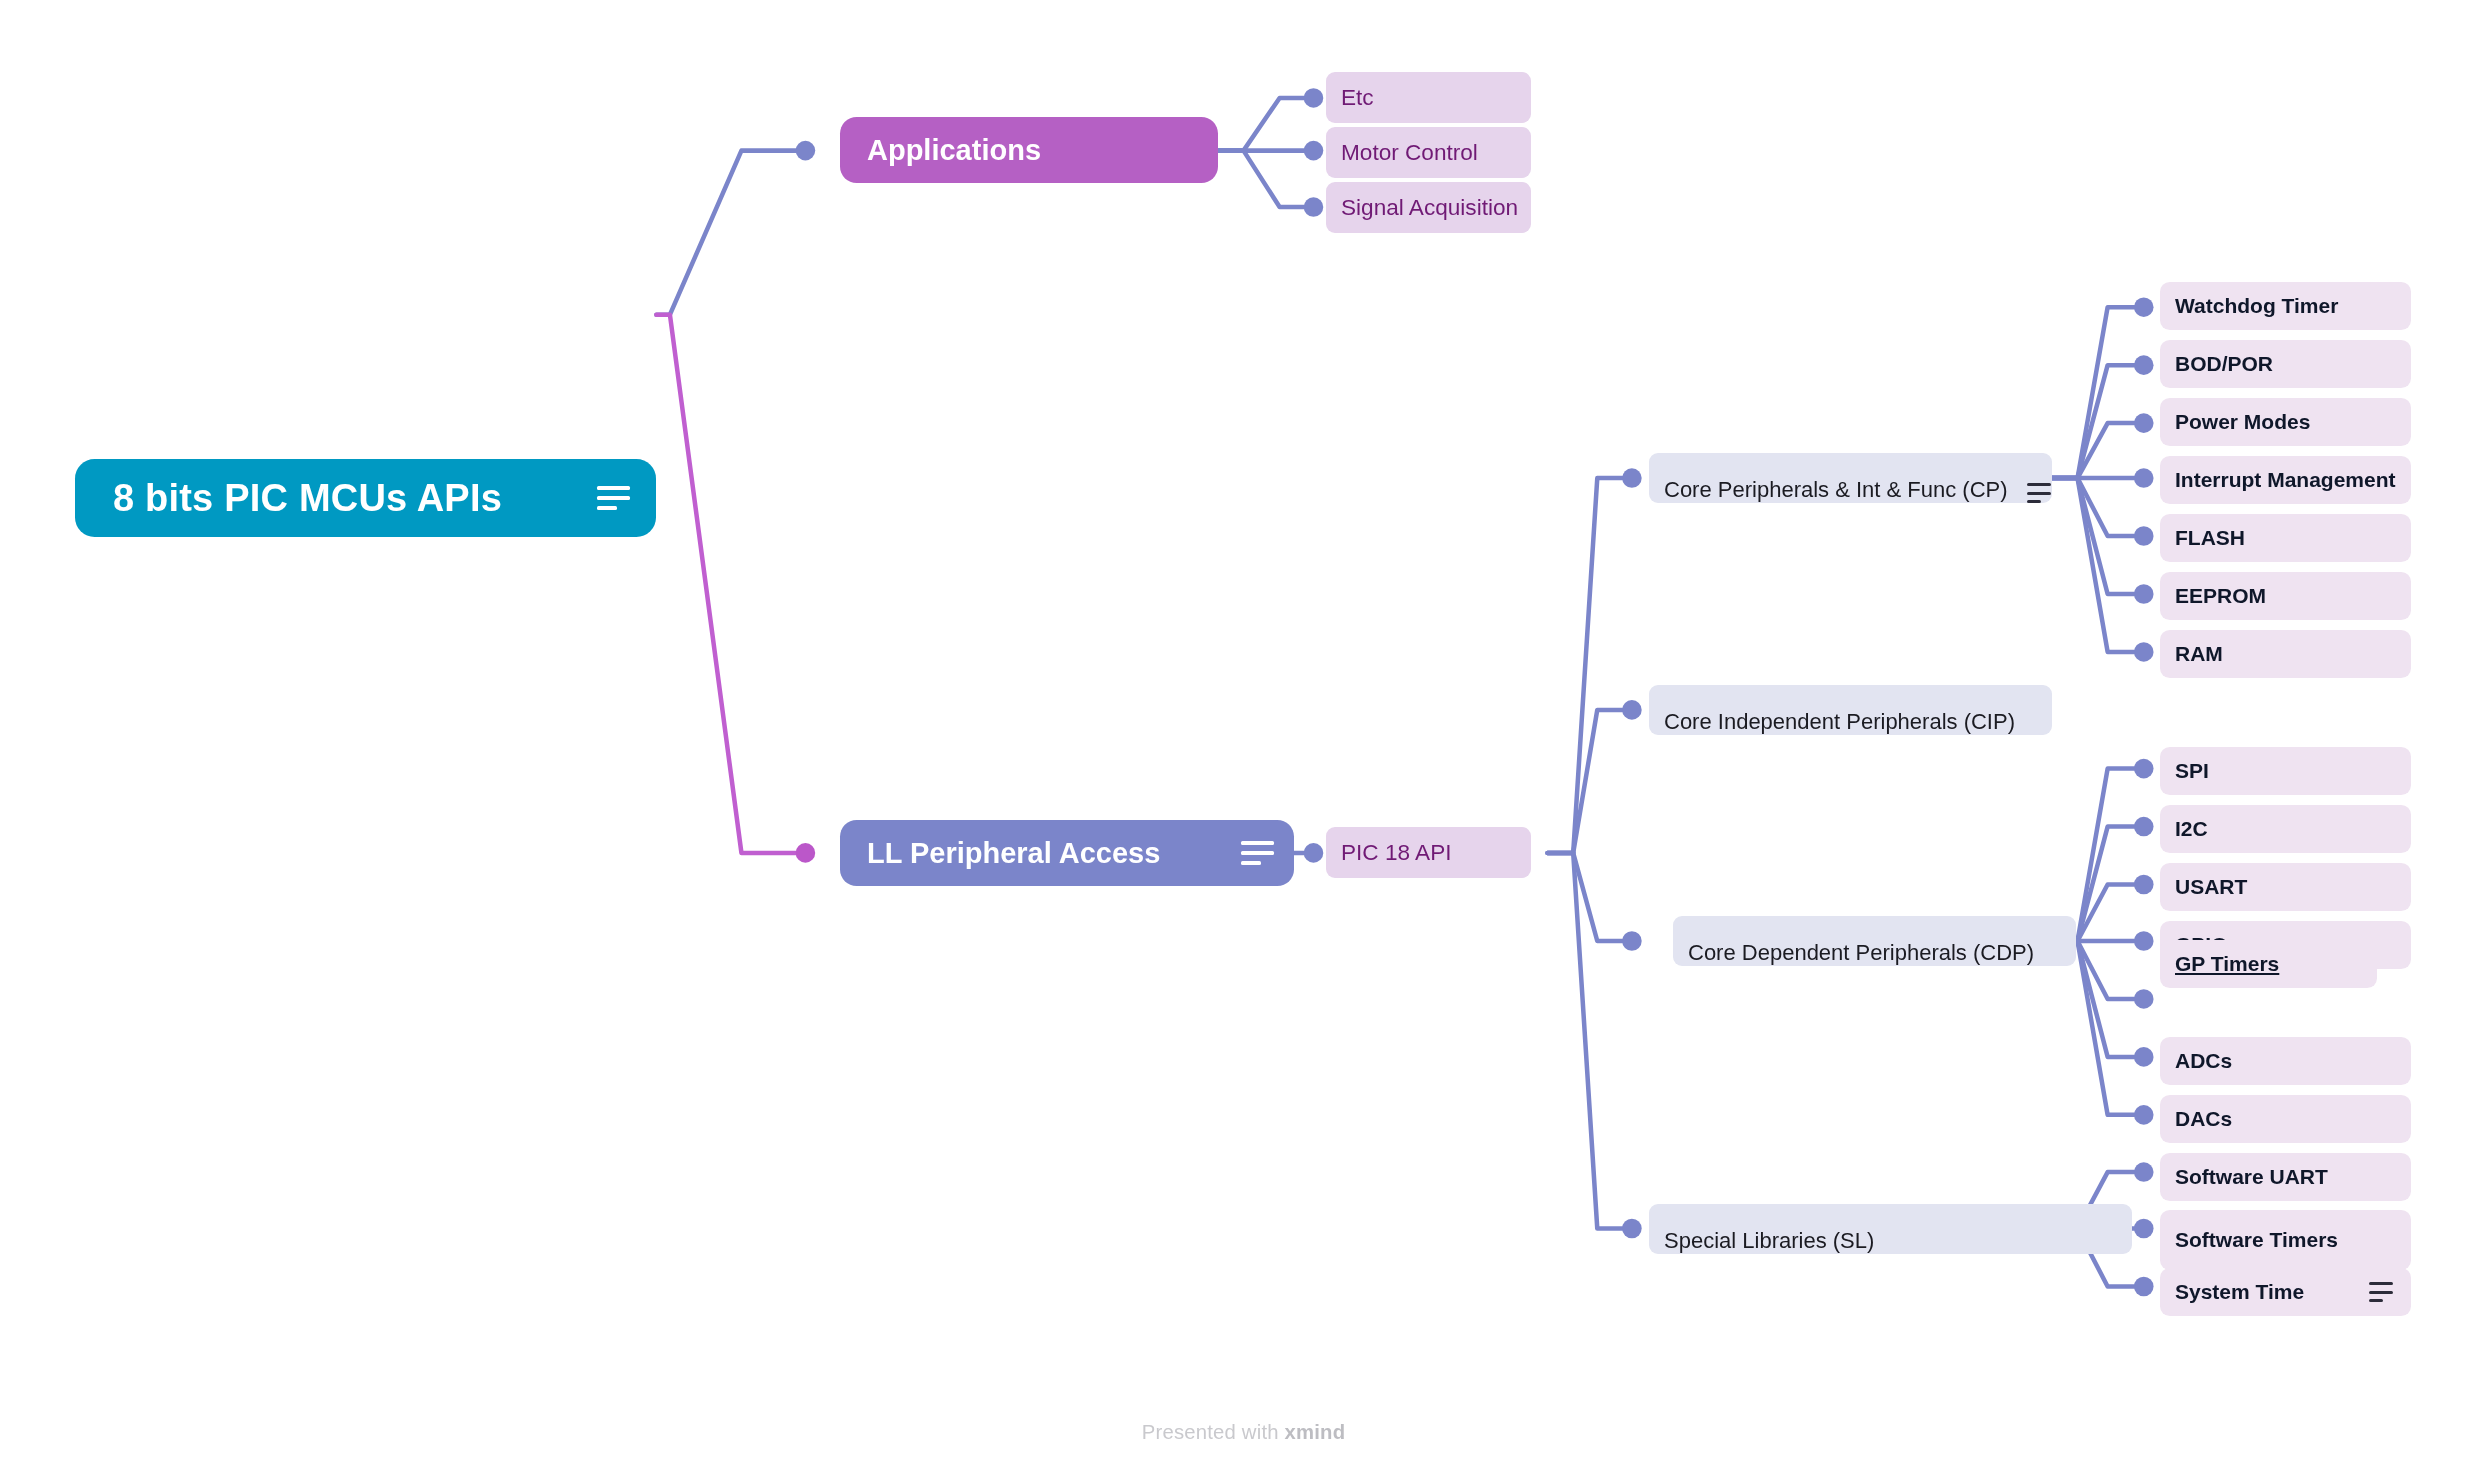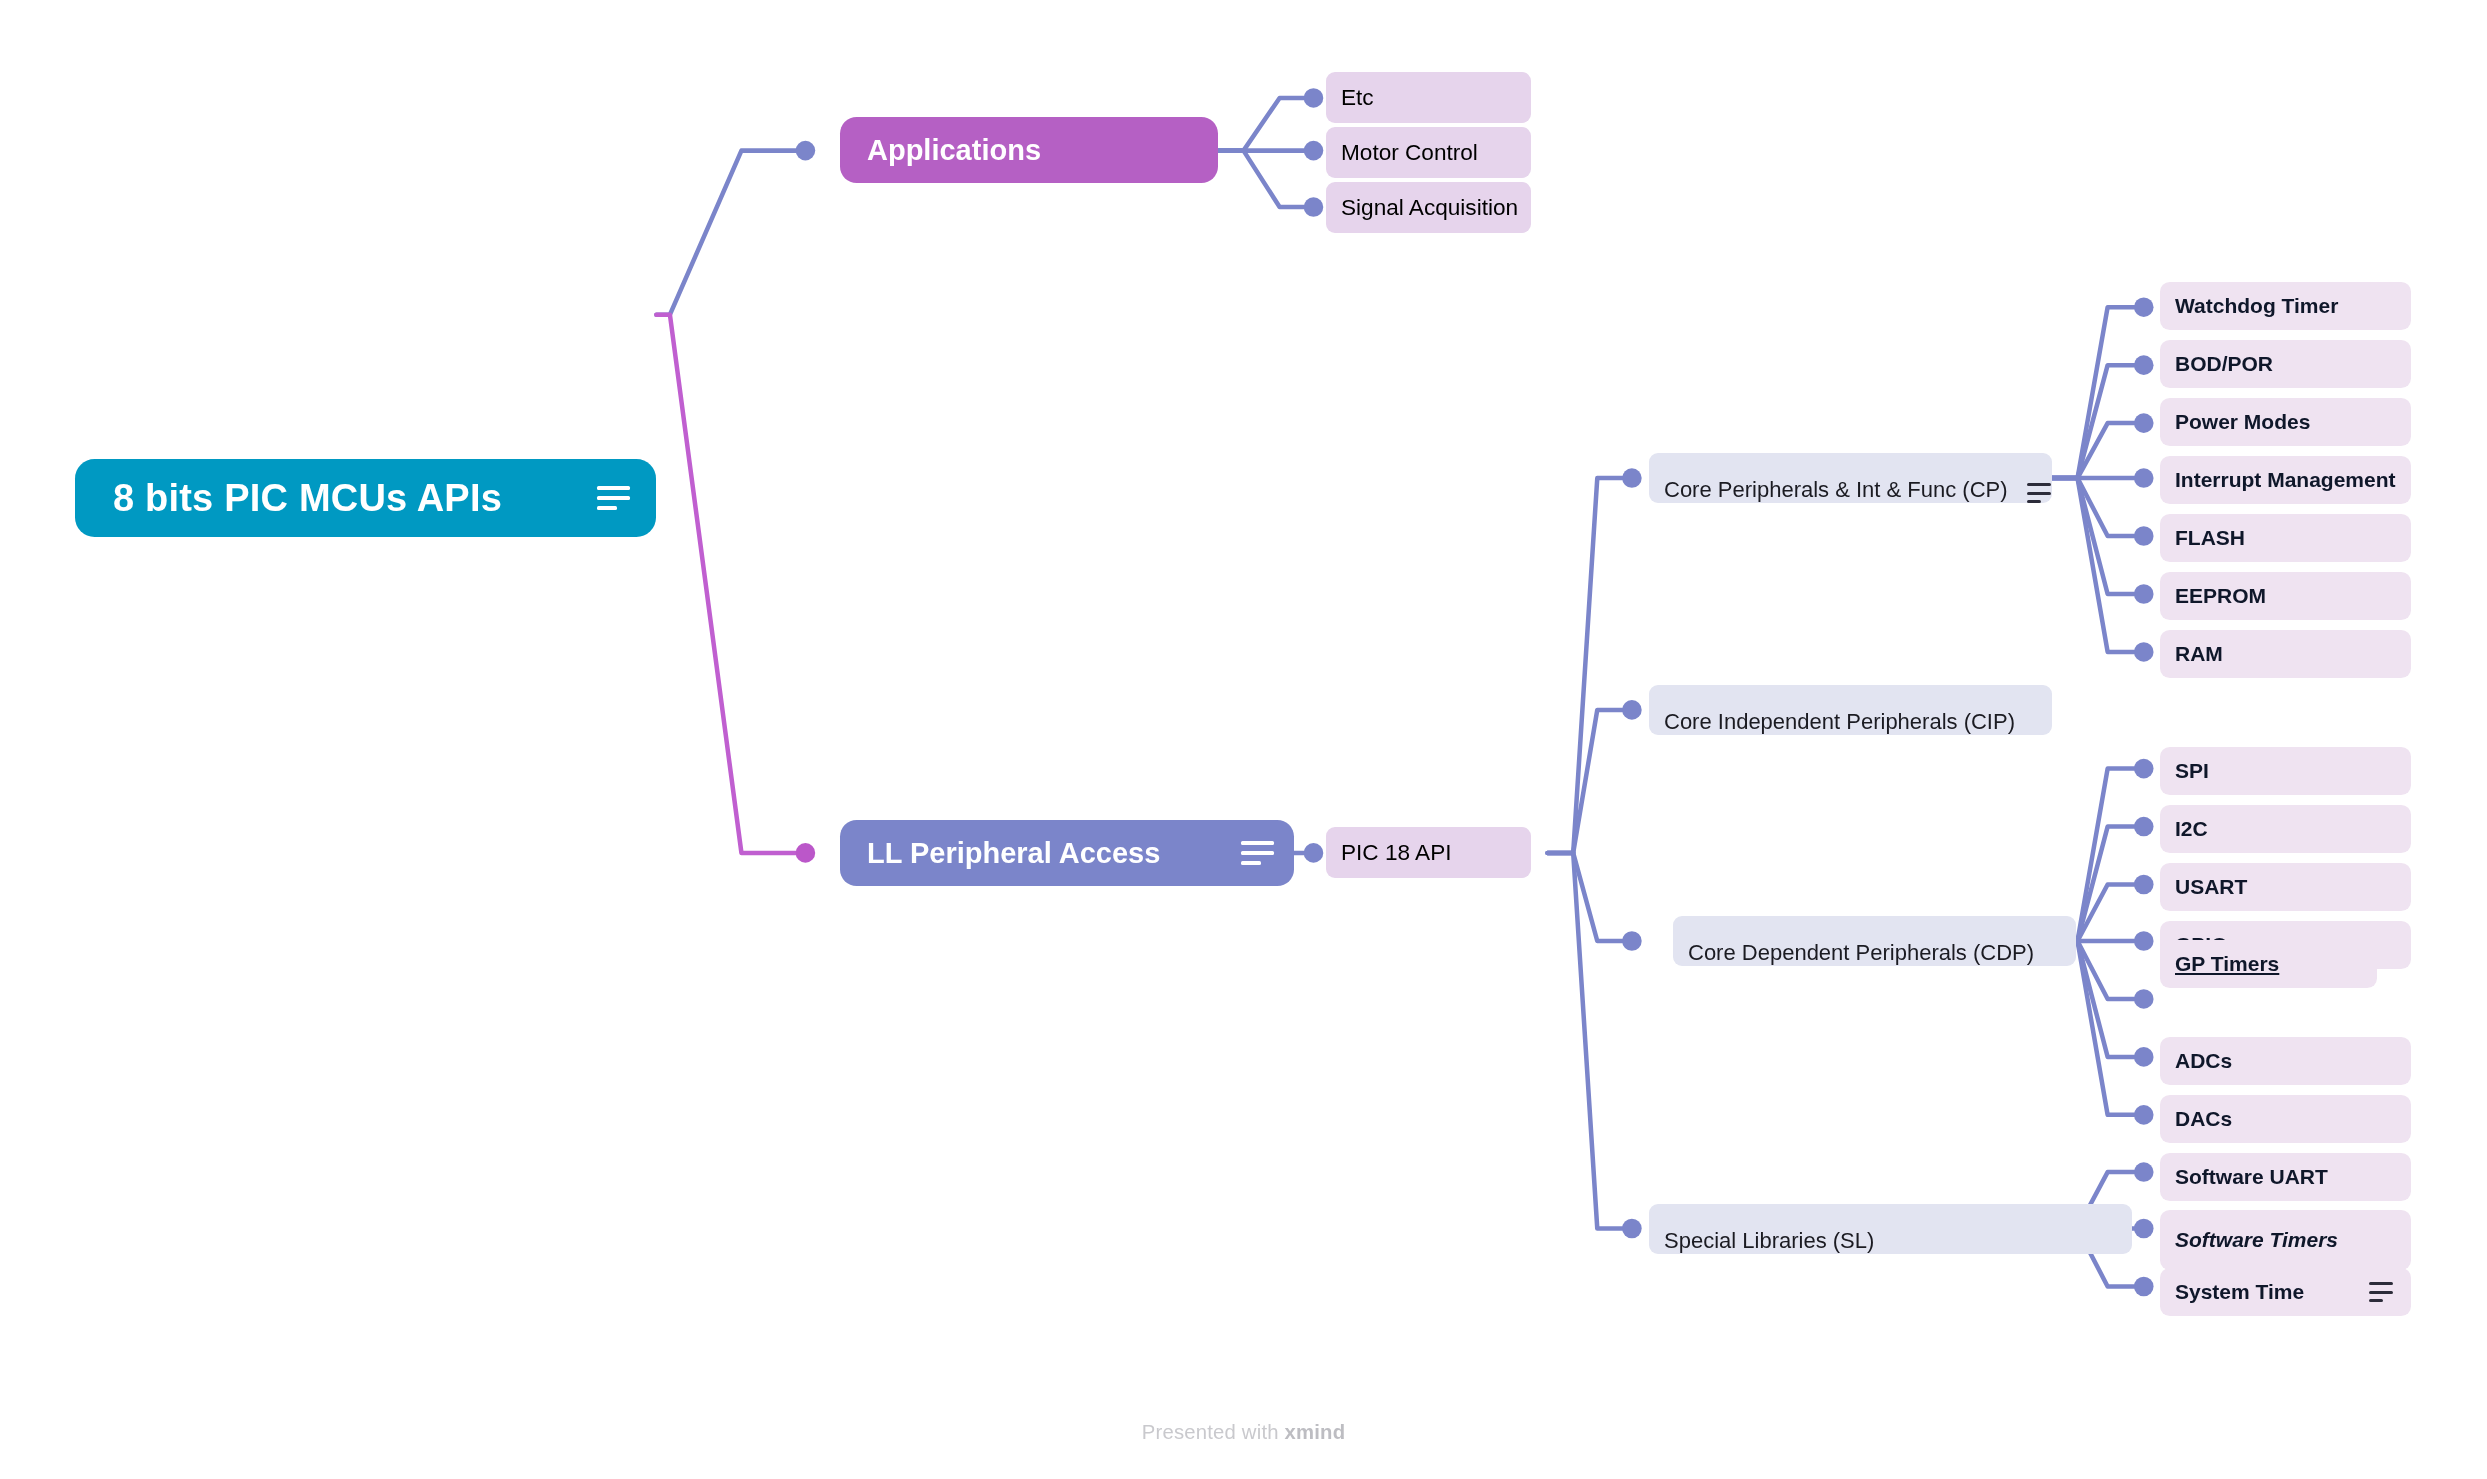--- a/index.html
+++ b/index.html
@@ -49,21 +49,21 @@
     padding:0 19.6px 0 27px;
     color:#ffffff;
     font-size:29px;
     font-weight:700;
   }
 
   
   .n-pink{
     background:#e6d4ec;
     padding:0 18px 0 15px;
-    color:#000000;
+    color:#701a75;
     font-size:22.6px;
     font-weight:500;
     border-radius:9px;
   }
   
   .n-group{
     background:#e2e4f1;
     padding:0 16.6px 0 15px;
     color:#1b1b22;
     font-size:22px;
@@ -301,21 +301,21 @@
   <div class="node n-leaf" style="left:2160px;top:1037px;width:251px;height:48px;">
     <span class="label">ADCs</span>
   </div>
   <div class="node n-leaf" style="left:2160px;top:1095px;width:251px;height:48px;">
     <span class="label">DACs</span>
   </div>
 
   <div class="node n-leaf" style="left:2160px;top:1153px;width:251px;height:48px;">
     <span class="label">Software UART</span>
   </div>
-  <div class="node n-leaf" style="left:2160px;top:1210px;width:251px;height:60px;font-style:italic;">
+  <div class="node n-leaf" style="left:2160px;top:1210px;width:251px;height:60px;">
     <span class="label">Software Timers</span>
   </div>
   <div class="node n-leaf" style="left:2160px;top:1268px;width:251px;height:48px;">
     <span class="label">System Time</span>
     <span class="notes-icon notes-dark">
       <i></i>
         <i></i>
         <i></i>
     </span>
   </div>

